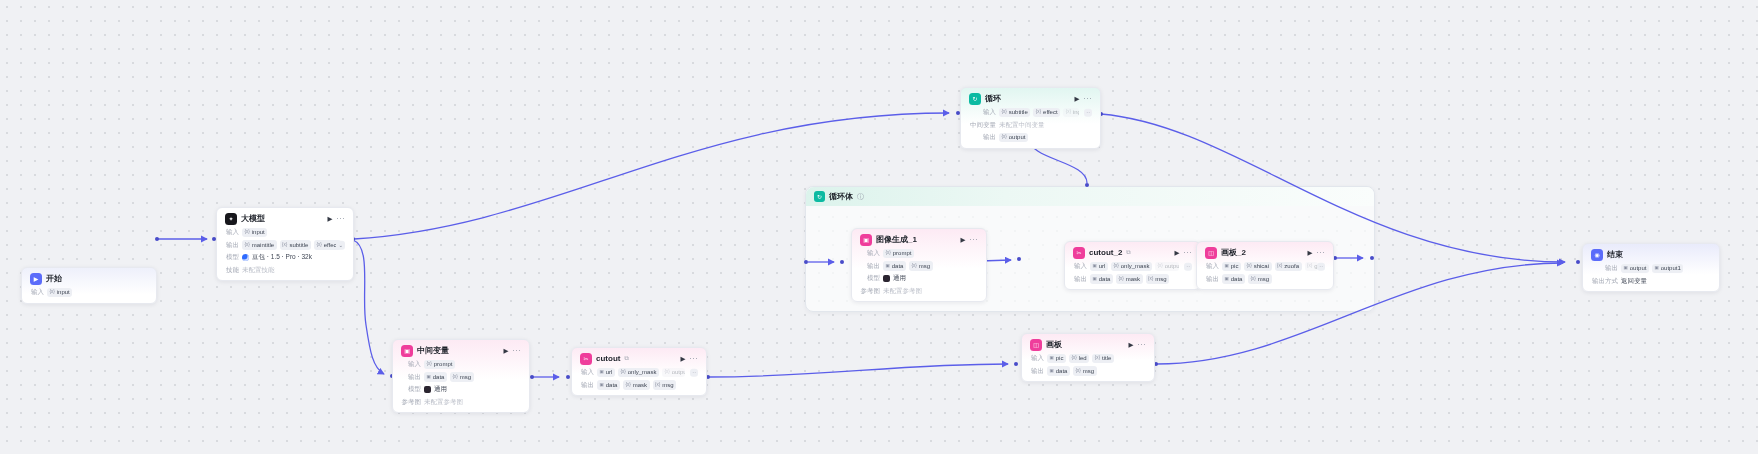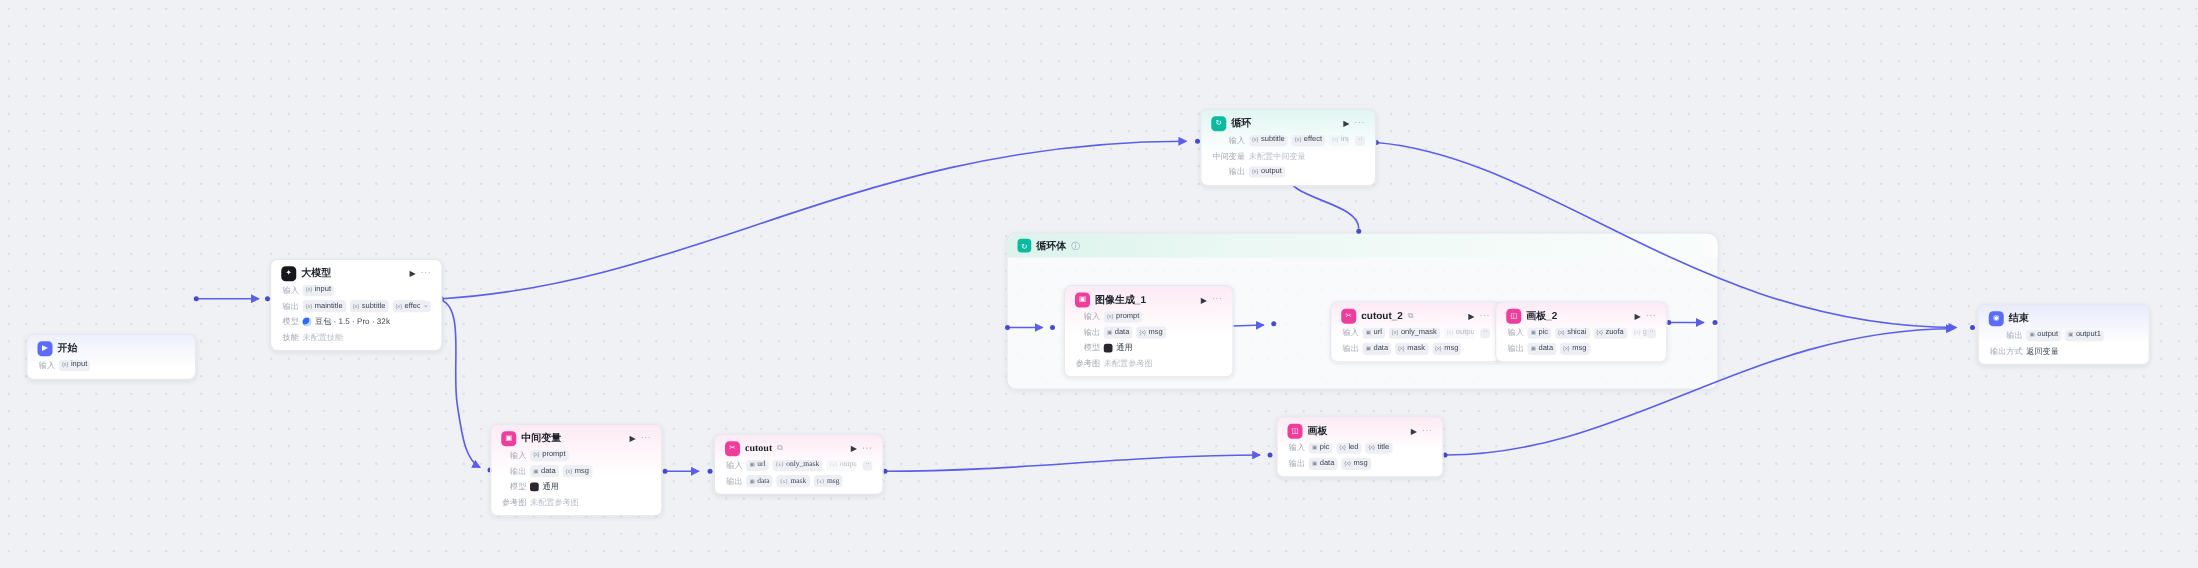--- a/index.html
+++ b/index.html
@@ -379,21 +379,21 @@
       <span class="rlabel w3">模型</span>
       <span class="avatar"></span>
       <span class="val">通用</span>
     </div>
     <div class="row">
       <span class="rlabel w3">参考图</span>
       <span class="muted">未配置参考图</span>
     </div>
   </div>
 
-  <div class="node pinkhead" style="left:571px;top:347px;width:136px;font-family:Liberation Serif, serif;">
+  <div class="node pinkhead" style="left:571px;top:347px;width:136px;">
     <div class="nhead">
       <span class="nicon pink">✂</span>
       <span class="ntitle">cutout</span>
       <span class="badge">⧉</span>
       <span class="spacer"></span>
       <span class="run">▶</span>
       <span class="more">···</span>
     </div>
     <div class="row haschip">
       <span class="rlabel">输入</span>

